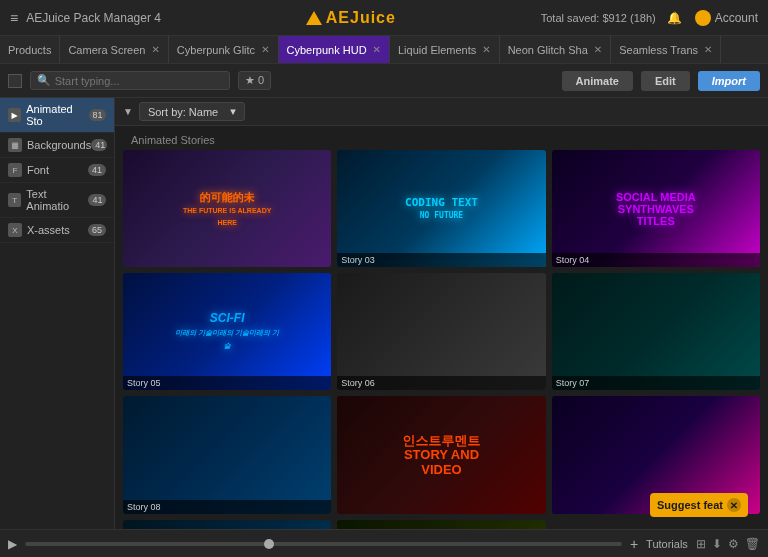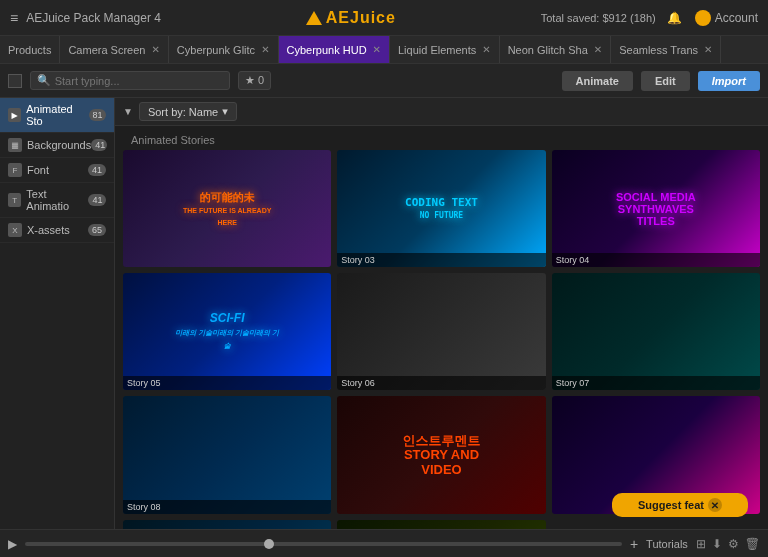--- a/index.html
+++ b/index.html
@@ -244,21 +244,21 @@
       padding: 4px 8px;
       background: #252525;
       border-bottom: 1px solid #333;
       gap: 6px;
       height: 28px;
     }
     .expand-icon { color: #aaa; cursor: pointer; font-size: 10px; }
     .sort-btn {
       display: flex;
       align-items: center;
-      gap: 4px;
+      gap: 12px;
       color: #ccc;
       cursor: pointer;
       font-size: 11px;
       background: #333;
       border: 1px solid #444;
       border-radius: 3px;
       padding: 2px 8px;
     }
     .section-label {
       color: #888;
@@ -380,22 +380,22 @@
 
     
     .suggest-feature {
       position: absolute;
       bottom: 40px;
       right: 20px;
       background: #f0a500;
       color: #1a1a1a;
       font-size: 11px;
       font-weight: bold;
-      padding: 5px 26px;
-      border-radius: 10px;
+      padding: 5px 7px;
+      border-radius: 4px;
       display: flex;
       align-items: center;
       gap: 4px;
       cursor: pointer;
       z-index: 10;
     }
     .suggest-close {
       color: #1a1a1a;
       font-size: 10px;
       cursor: pointer;

